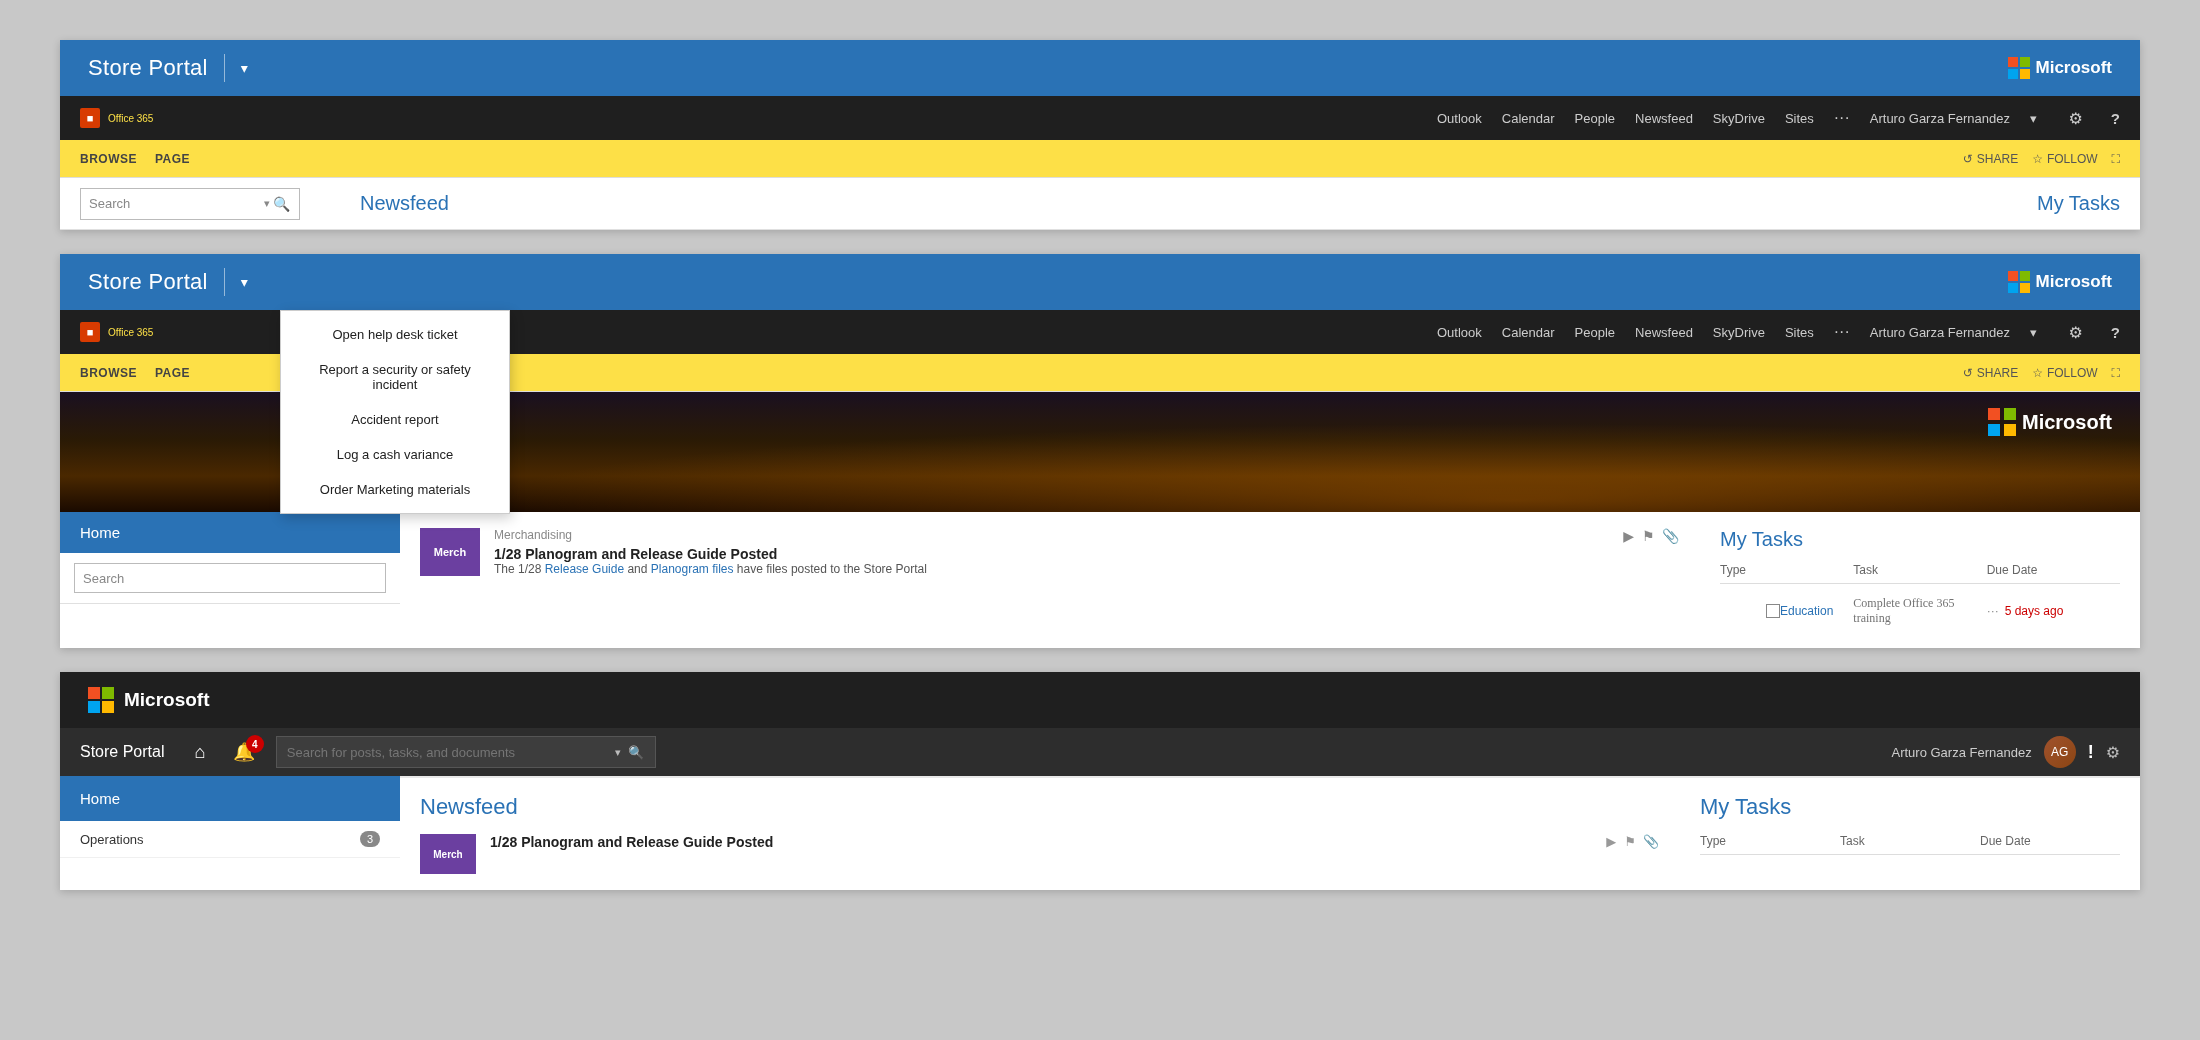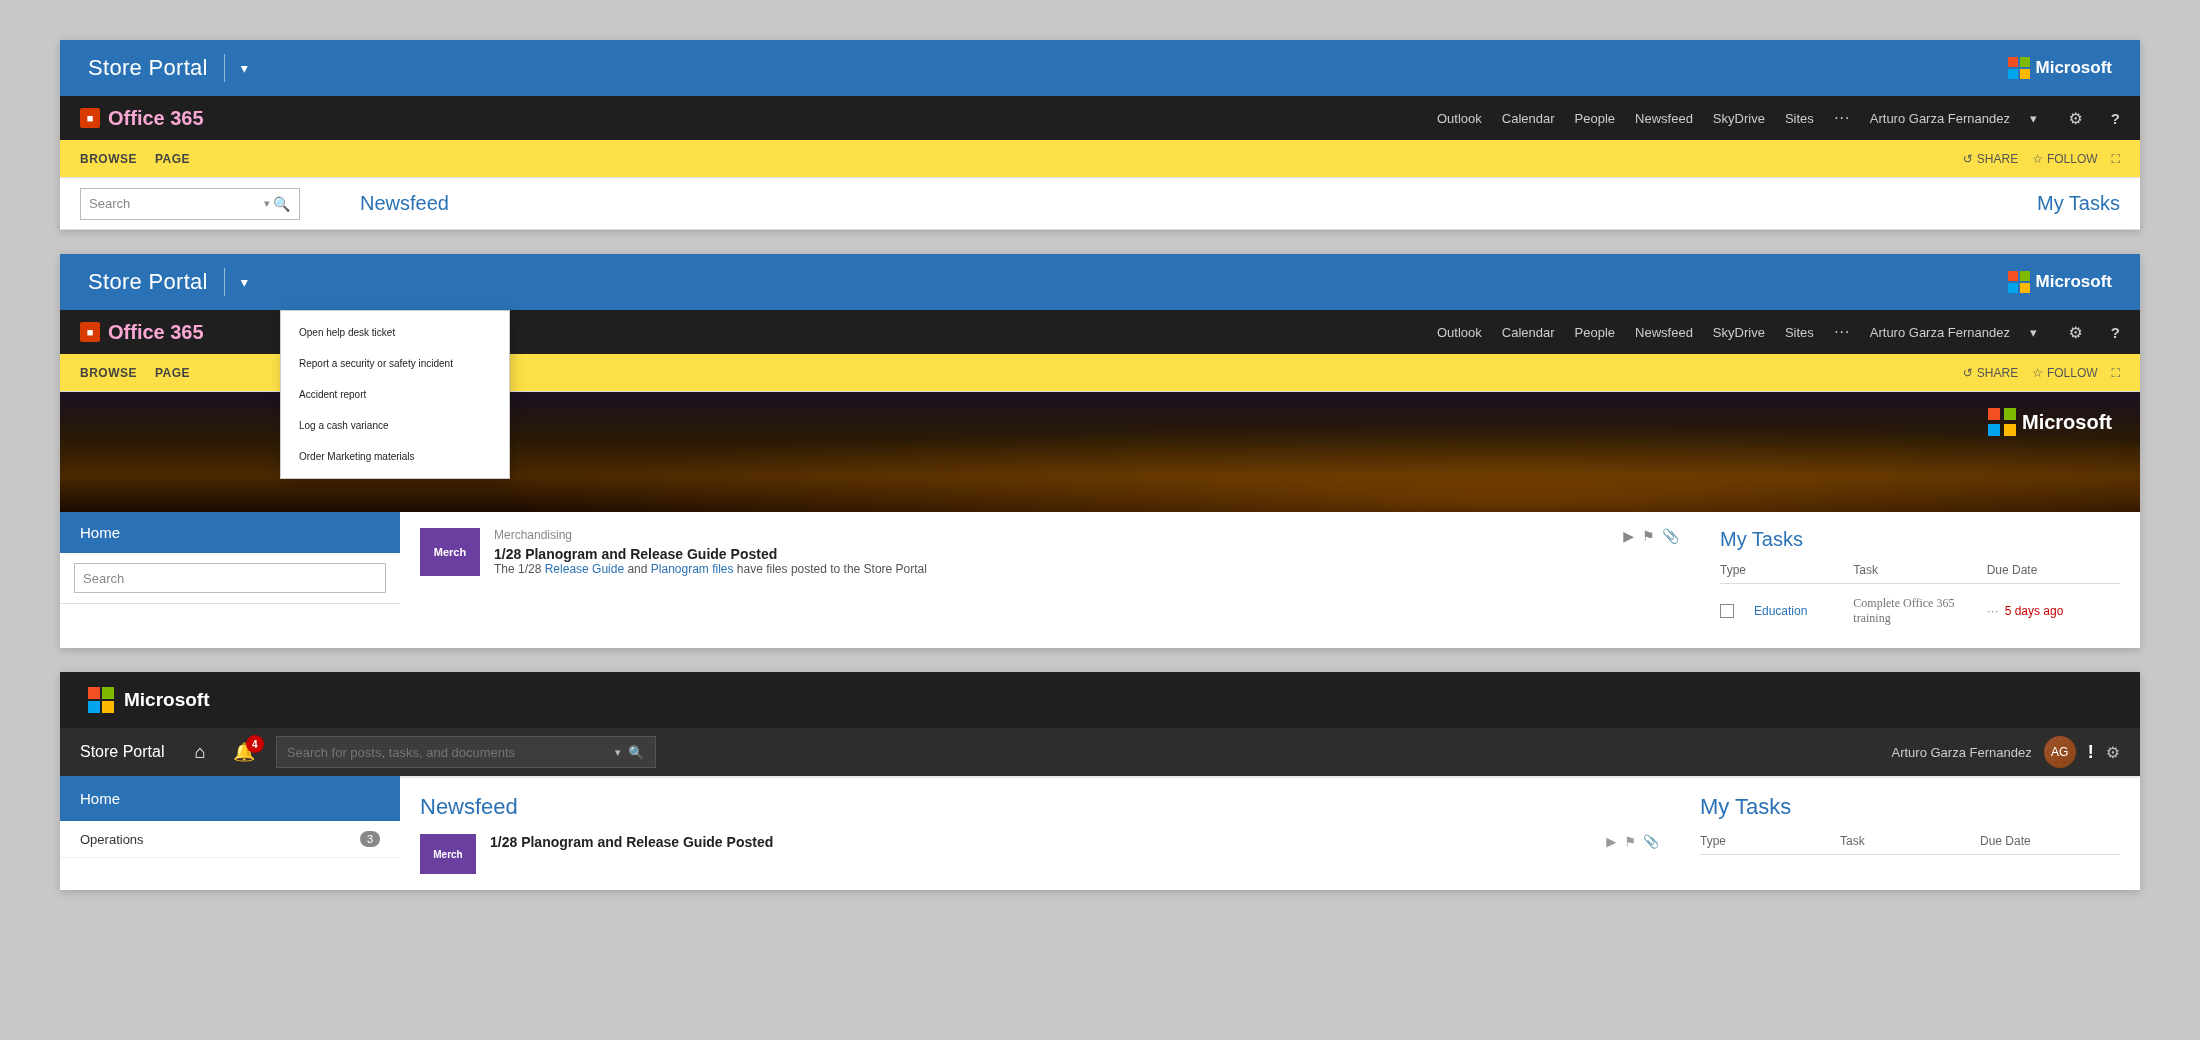--- a/index.html
+++ b/index.html
@@ -86,23 +86,22 @@
       display: flex;
       align-items: center;
       justify-content: center;
       color: #fff;
       font-size: 11px;
       font-weight: bold;
       margin-right: 8px;
       flex-shrink: 0;
     }
     .o365-label {
-      color: #f9a8d4;
-      font-size: 20px;
-      font-weight: bold;
+      color: #fde047;
+      font-size: 10px;
     }
     .o365-nav {
       margin-left: auto;
       display: flex;
       align-items: center;
       gap: 20px;
     }
     .o365-nav-item {
       color: #ccc;
       font-size: 13px;
@@ -245,23 +244,24 @@
       left: 220px;
       background: #fff;
       border: 1px solid #ccc;
       box-shadow: 2px 4px 12px rgba(0,0,0,0.2);
       z-index: 100;
       width: 230px;
       padding: 6px 0;
     }
     .dropdown-item {
       padding: 10px 18px;
-      font-size: 10px;
+      font-size: 13px;
       color: #222;
       cursor: pointer;
+      text-align: center;
     }
 
     
     .p2-content {
       display: flex;
       min-height: 80px;
     }
     .p2-sidebar {
       width: 340px;
       flex-shrink: 0;
@@ -332,21 +332,21 @@
       padding-bottom: 6px;
       margin-bottom: 6px;
     }
     .task-row {
       display: grid;
       grid-template-columns: 1fr 1fr 1fr;
       font-size: 13px;
       padding: 6px 0;
       align-items: center;
     }
-    .task-type { display: flex; align-items: center; gap: 20px; }
+    .task-type { display: flex; align-items: center; gap: 0; margin-left: 46px; }
     .task-checkbox {
       width: 14px;
       height: 14px;
       border: 1px solid #888;
       flex-shrink: 0;
     }
     .task-type-badge {
       color: #2a72b5;
       font-size: 12px;
     }

